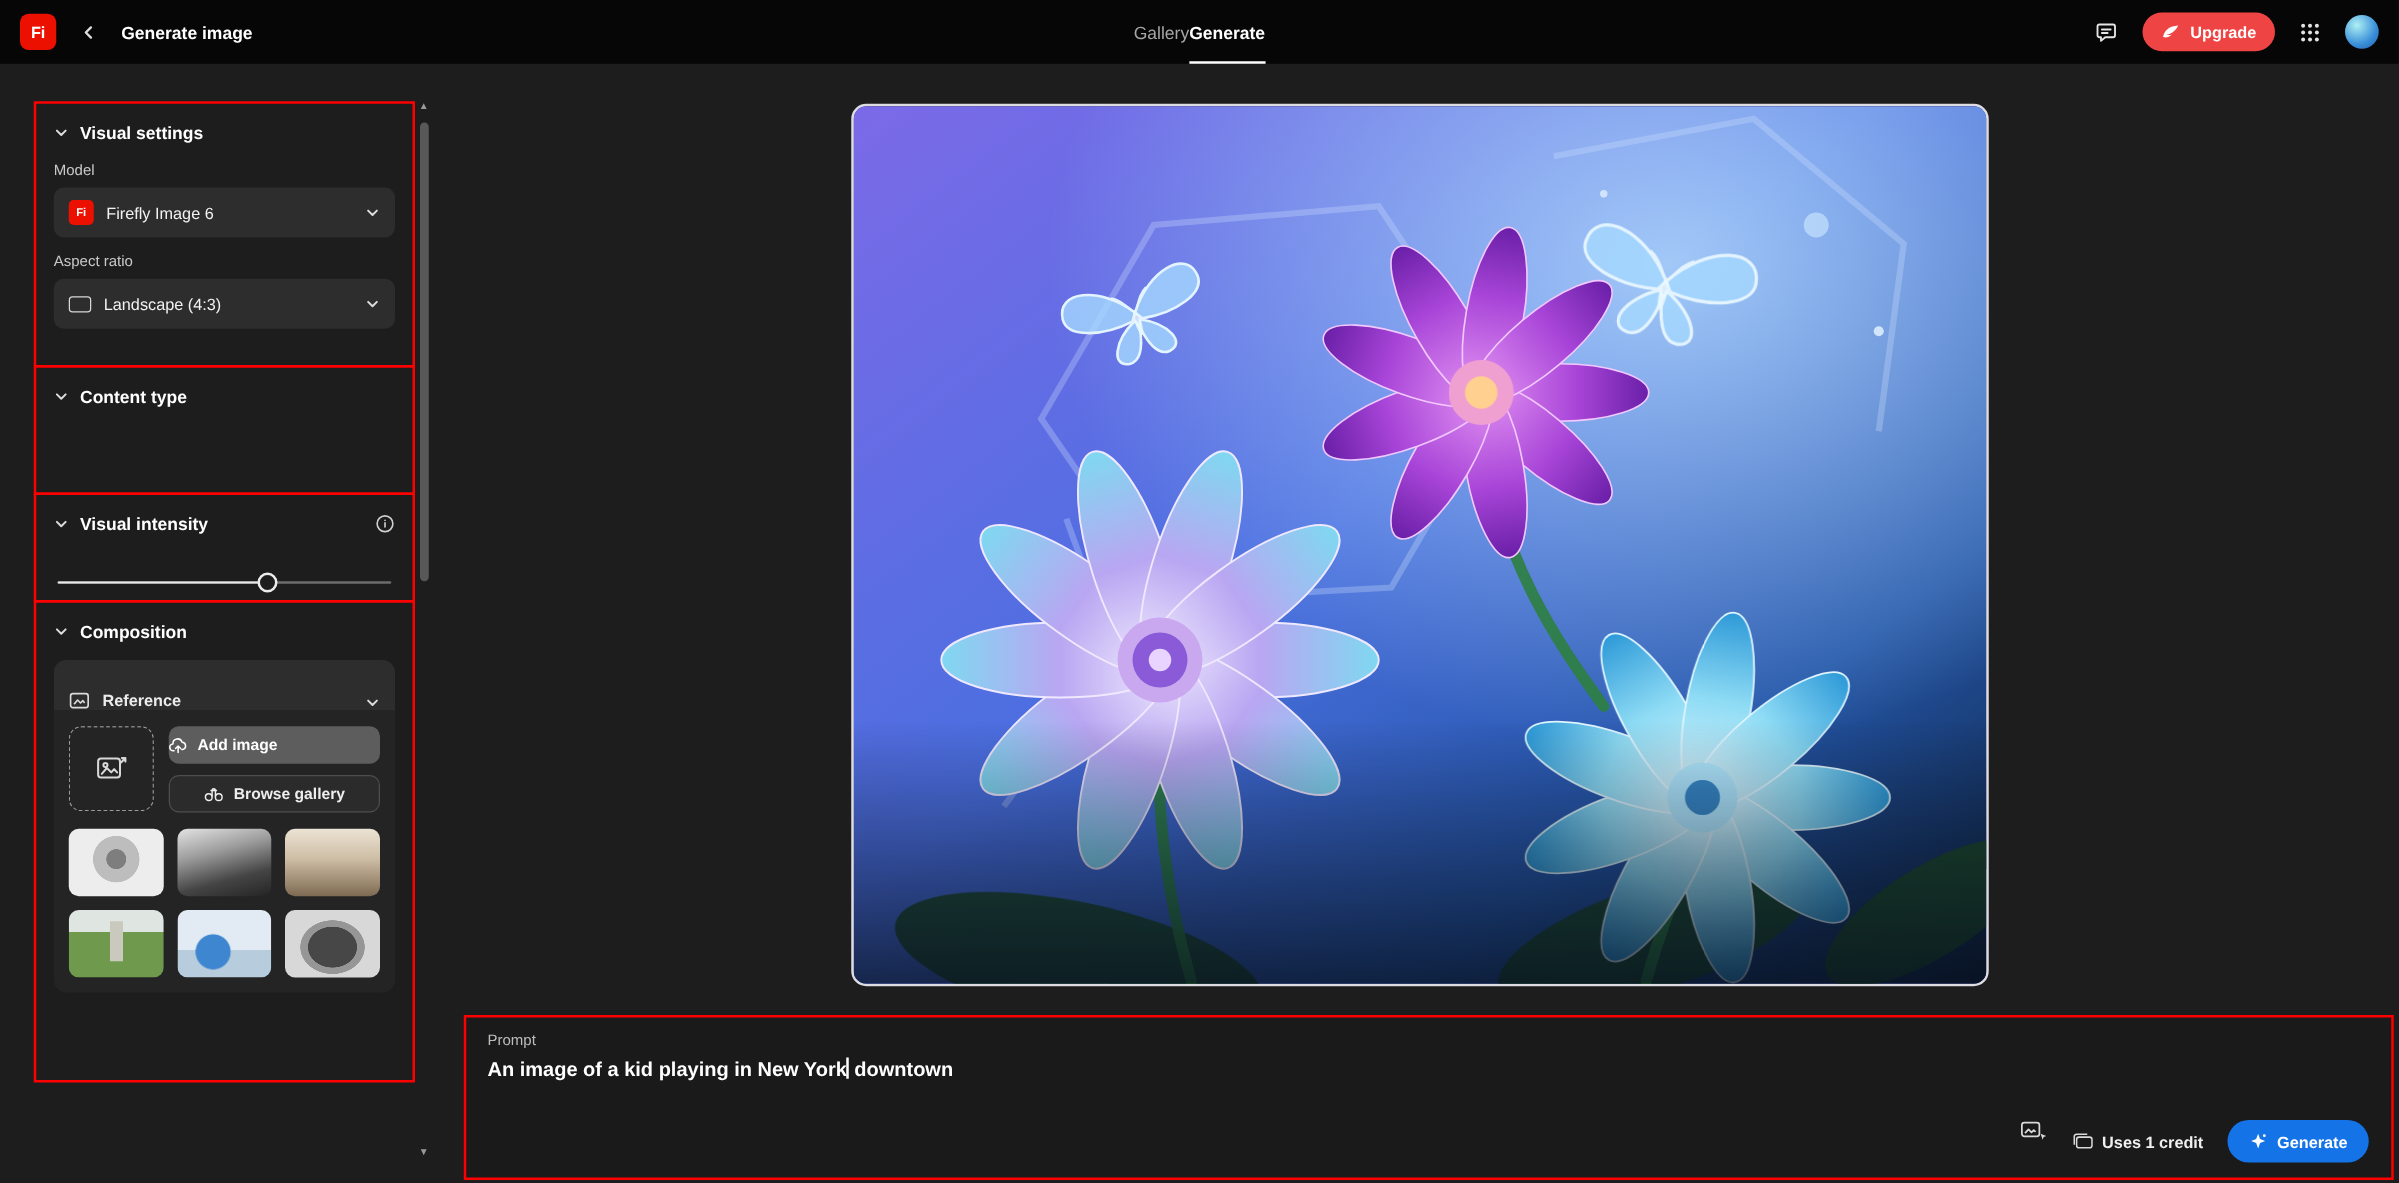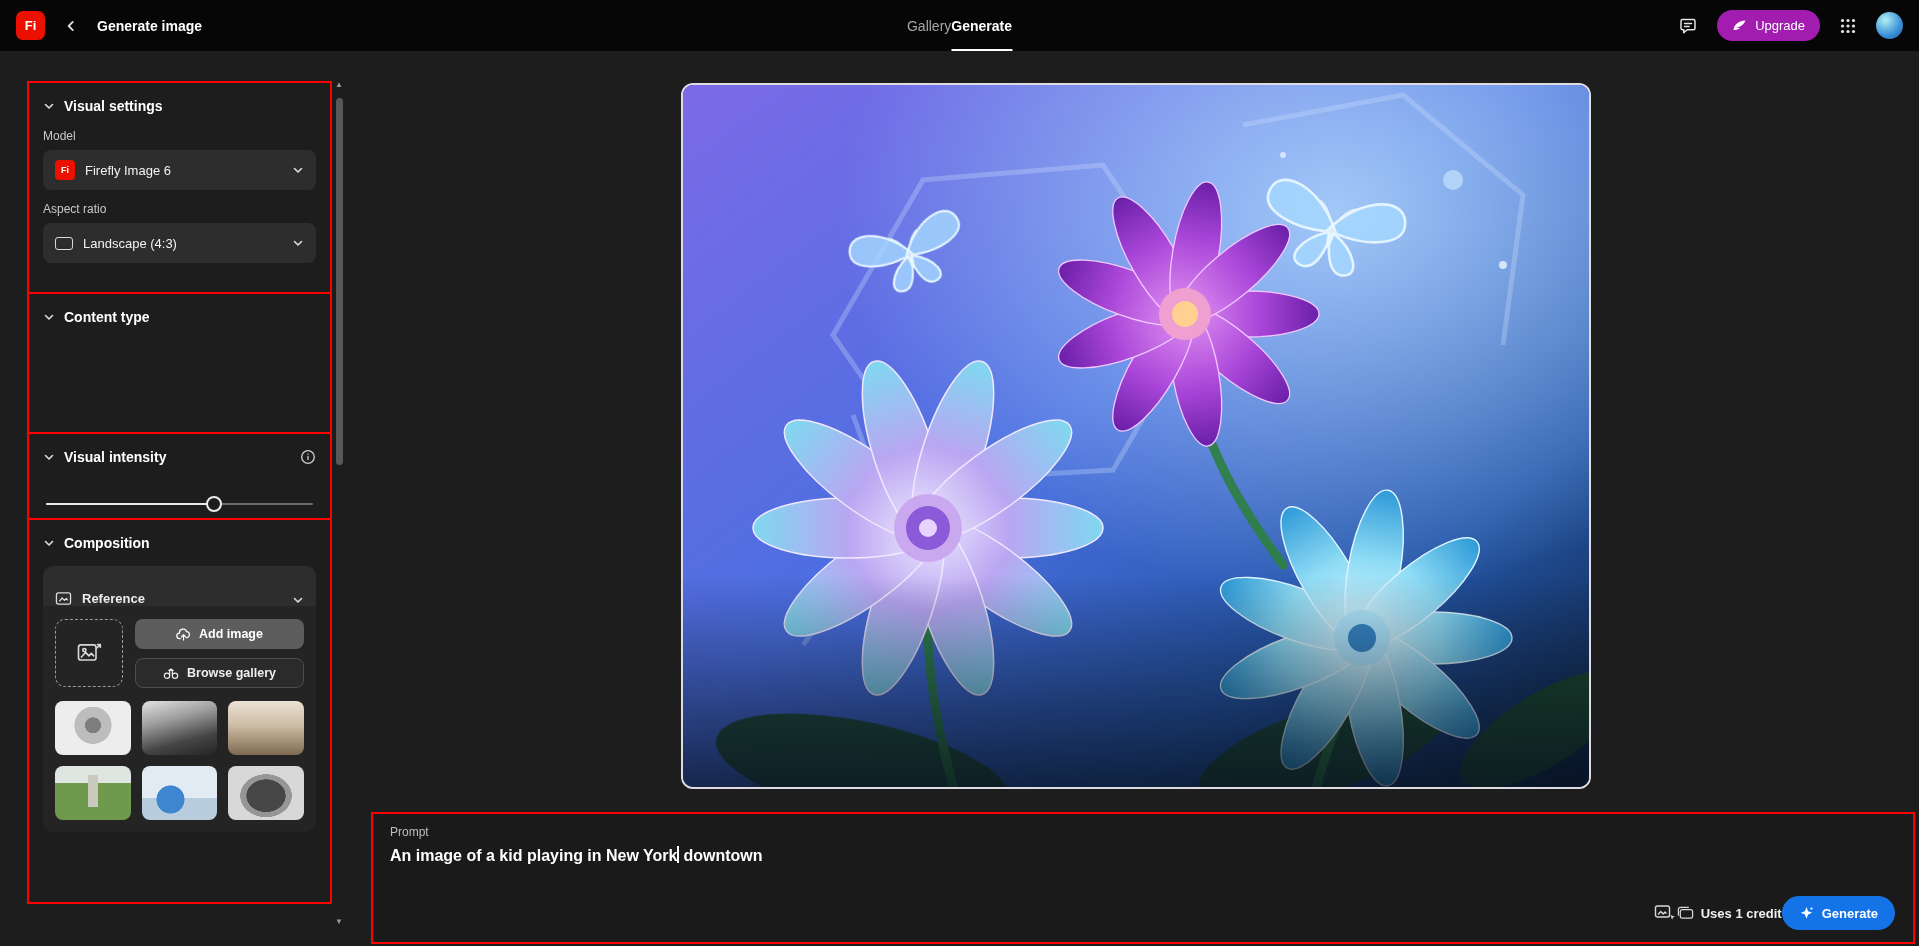--- a/index.html
+++ b/index.html
@@ -16,33 +16,33 @@
   .tb-left{display:flex;align-items:center;gap:15px}
   .logo{width:29px;height:29px;border-radius:7px;background:#eb1000;color:#fff;font-weight:bold;font-size:13px;display:flex;align-items:center;justify-content:center;cursor:pointer}
   .back{color:#ddd;display:flex;cursor:pointer;padding:4px}
   .tb-title{font-size:14px;font-weight:700;color:#fff}
   .tabs{position:absolute;left:50%;transform:translateX(-50%);top:0;height:100%;display:flex;}
   .tab{display:flex;align-items:center;font-size:14px;color:#a6a6a6;cursor:pointer;border-bottom:2px solid transparent;padding-top:2px}
   .tab.active{color:#fff;border-bottom-color:#fff;font-weight:700}
   .tb-right{margin-left:auto;display:flex;align-items:center;gap:19px}
   .icon-btn{color:#e4e4e4;display:flex;align-items:center;cursor:pointer}
   .btn{display:inline-flex;align-items:center;gap:8px;border:none;font-family:inherit;cursor:pointer}
-  .btn-upgrade{background:#a21caf;color:#fff;height:31px;padding:0 15px;border-radius:16px;font-size:13px;font-weight:400}
+  .btn-upgrade{background:#ef4444;color:#fff;height:31px;padding:0 15px;border-radius:16px;font-size:13px;font-weight:700}
   .avatar{width:27px;height:27px;border-radius:50%;cursor:pointer;background:radial-gradient(circle at 35% 30%,#aef0f4,#3a8fd8 60%,#1f5fae)}
 
   
   .content{display:flex;height:895px}
   .sidebar{width:352px;flex:none;position:relative}
   .main{flex:1;position:relative}
 
   
   .sections{position:absolute;left:27px;top:30px;width:305px}
   .redbox{border:2px solid var(--red);padding:12px 14px;margin-top:-2px;background:transparent}
   .sec-general{height:213px;margin-top:0}
-  .sec-content{height:142px}
+  .sec-content{height:104px}
   .sec-visual{height:88px}
   .sec-comp{height:386px}
   .sec-header{display:flex;align-items:center;gap:9px;padding:3px 0;cursor:pointer}
   .sec-title{font-size:14px;font-weight:700;color:#fff}
   .chev{display:flex;color:#dcdcdc;flex:none}
   .ml{margin-left:auto}
   .field-label{font-size:12px;color:#c9c9c9;margin:12px 0 7px}
   .dropdown{height:40px;background:var(--panel);border-radius:8px;display:flex;align-items:center;gap:10px;padding:0 12px;cursor:pointer}
   .dd-text{font-size:13px;color:#f2f2f2}
   .fi-badge{width:20px;height:20px;border-radius:4px;background:#eb1000;color:#fff;font-size:9px;font-weight:bold;display:flex;align-items:center;justify-content:center;flex:none}
@@ -60,21 +60,21 @@
   .track{position:absolute;left:0;right:0;top:8px;height:2px;background:#6c6c6c;border-radius:1px;overflow:hidden}
   .fill{height:100%;background:#e9e9e9}
   .sknob{position:absolute;top:1px;width:16px;height:16px;border-radius:50%;background:#1d1d1d;border:2px solid #ececec;transform:translateX(-8px)}
 
   .ref-panel{margin-top:12px;background:var(--panel2);border-radius:10px;overflow:hidden}
   .ref-header{height:40px;background:var(--panel);display:flex;align-items:flex-end;gap:10px;padding:0 12px;cursor:pointer;font-size:13px;font-weight:600}
   .ref-body{padding:13px 12px 12px}
   .ref-row{display:flex;gap:12px}
   .upload-box{width:68px;height:68px;border:1.6px dashed #9b9b9b;border-radius:10px;display:flex;align-items:center;justify-content:center;color:#d8d8d8;cursor:pointer;flex:none}
   .ref-btns{display:flex;flex-direction:column;gap:9px;flex:1;justify-content:center}
-  .btn-add{background:#5d5d5d;color:#fff;height:30px;border-radius:8px;font-size:12.5px;font-weight:700;justify-content:center}
+  .btn-add{background:#5d5d5d;color:#fff;height:30px;border-radius:8px;font-size:12.5px;font-weight:700;justify-content:flex-start}
   .btn-browse{background:#2b2b2b;color:#eee;height:30px;border-radius:8px;border:1px solid #4e4e4e;font-size:12.5px;font-weight:600;justify-content:center}
   .thumbs{display:grid;grid-template-columns:repeat(3,1fr);gap:11px;margin-top:13px}
   .thumb{height:54px;border-radius:8px;cursor:pointer}
   .th1{background:radial-gradient(circle at 50% 45%,#7e7e7e 0 16%,#bdbdbd 17% 38%,#ededed 39%)}
   .th2{background:linear-gradient(165deg,#e3e3e3 0%,#9d9d9d 35%,#454545 70%,#242424 100%)}
   .th3{background:linear-gradient(180deg,#ece3d4 0%,#cdbda4 45%,#7e6a52 100%)}
   .th4{background:linear-gradient(90deg,transparent 43%,#c9c9bd 43% 57%,transparent 57%) 0 40%/100% 60% no-repeat,linear-gradient(180deg,#dfe6e2 0 32%,#6f9a4e 32%)}
   .th5{background:radial-gradient(circle at 38% 62%,#3e86d0 0 24%,transparent 25%),linear-gradient(180deg,#e2ebf3 0 60%,#b7cddd 60%)}
   .th6{background:radial-gradient(ellipse 58% 68% at 50% 55%,#474747 0 44%,#969696 45% 58%,#d8d8d8 59%)}
 
@@ -85,21 +85,21 @@
   .sb-thumb{position:absolute;left:4px;width:7px;top:47px;height:367px;background:#585858;border-radius:4px;cursor:grab}
 
   
   .gen-image{width:910px;height:706px;margin:32px auto 0;border:2px solid #dcdce2;border-radius:12px;overflow:hidden;background:#3a3f8a}
   .gen-image svg{width:100%;height:100%}
 
   .prompt-bar{margin:23px 4px 0 19px;height:132px;border:2px solid var(--red);background:#1a1a1a;position:relative;padding:11px 17px}
   .prompt-label{font-size:12px;color:#bdbdbd}
   .prompt-text{margin-top:7px;font-size:16px;font-weight:700;color:#fff;cursor:text}
   .caret{display:inline-block;width:1.5px;height:17px;background:#fff;vertical-align:-2px}
-  .prompt-actions{position:absolute;right:18px;bottom:12px;display:flex;align-items:center;}
+  .prompt-actions{position:absolute;right:18px;bottom:12px;display:flex;gap:19px}
   .pa-icon{color:#d9d9d9;display:flex;cursor:pointer}
   .credits{display:flex;align-items:center;gap:7px;font-size:13px;font-weight:600;color:#f0f0f0}
   .btn-generate{background:#1473e6;color:#fff;height:34px;padding:0 17px;border-radius:17px;font-size:13px;font-weight:700}
 </style>
 </head>
 <body>
 
 <header class="topbar">
   <div class="tb-left">
     <div class="logo">

